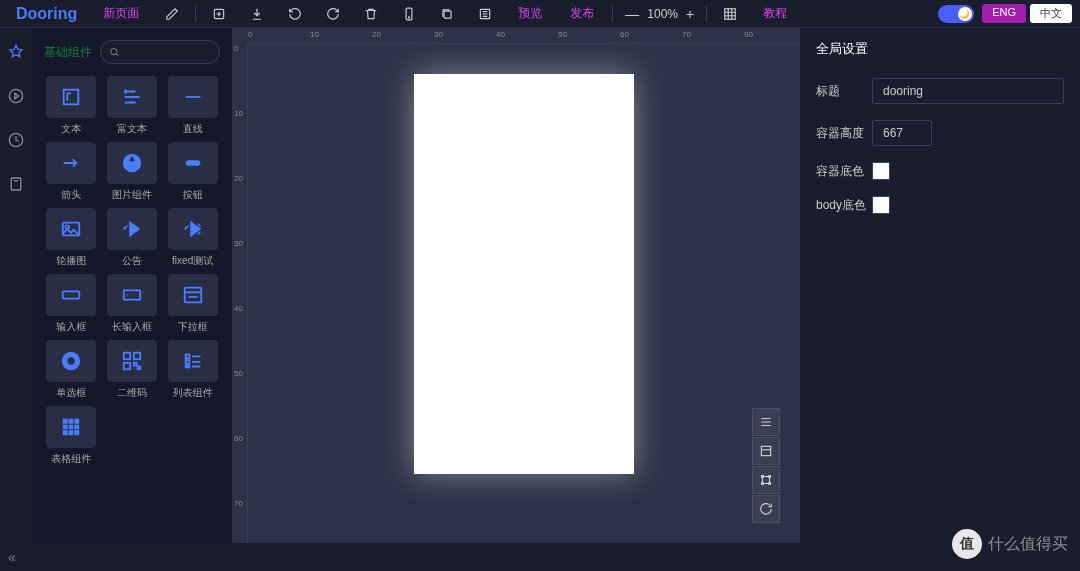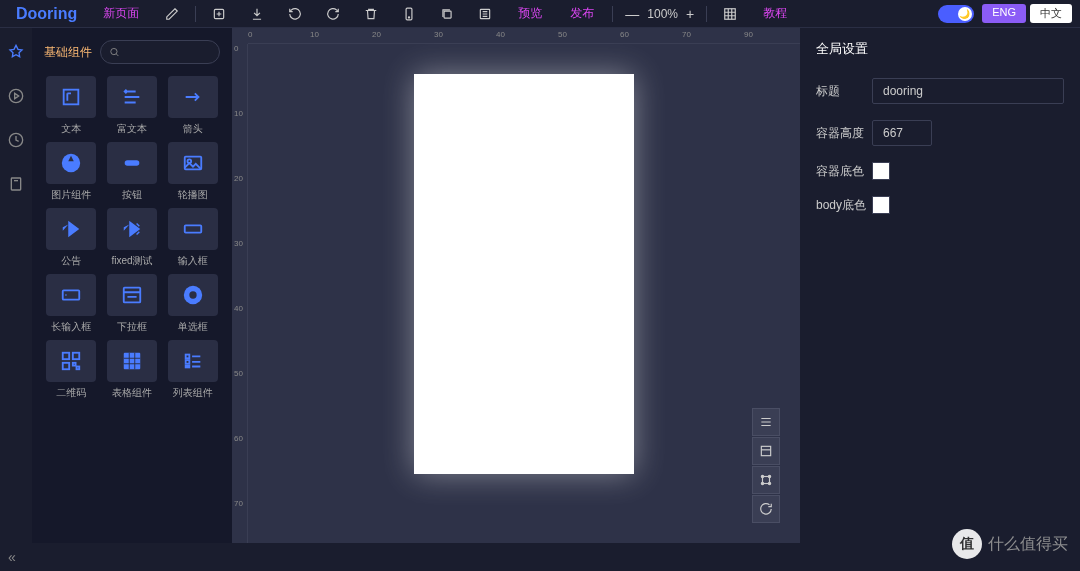--- a/index.html
+++ b/index.html
@@ -10,32 +10,32 @@
     .top-btn { color: #d946ef; font-size: 12px; padding: 0 10px; cursor: pointer; }
     .top-sep { width: 1px; height: 16px; background: #3a3e54; }
     .top-icon { color: #ccc; padding: 0 8px; cursor: pointer; display: flex; align-items: center; }
     .top-spacer { flex: 1; }
     .zoom-group { display: flex; align-items: center; gap: 4px; color: #ccc; font-size: 12px; }
     .zoom-btn { color: #ccc; cursor: pointer; padding: 0 4px; font-size: 14px; }
     .toggle-switch { width: 36px; height: 18px; background: #4a5eff; border-radius: 10px; position: relative; cursor: pointer; }
     .toggle-thumb { width: 14px; height: 14px; background: #fff; border-radius: 50%; position: absolute; top: 2px; right: 2px; display: flex; align-items: center; justify-content: center; font-size: 9px; }
     .lang-group { display: flex; gap: 4px; }
     .lang-btn { padding: 2px 10px; font-size: 11px; border-radius: 3px; cursor: pointer; }
-    .lang-eng { background: #8b5cf6; color: #fff; }
+    .lang-eng { background: #a21caf; color: #fff; }
     .lang-cn { background: #fff; color: #333; }
     
     .main { display: flex; height: 515px; }
     
     .left-rail { width: 32px; background: #1a1d2e; display: flex; flex-direction: column; align-items: center; padding-top: 12px; gap: 16px; }
     .rail-icon { color: #888; cursor: pointer; padding: 4px; }
     .rail-icon.active { color: #4a7cff; }
     
     .component-panel { width: 200px; background: #15182a; padding: 12px; overflow-y: auto; }
     .panel-header { display: flex; align-items: center; gap: 8px; margin-bottom: 12px; }
-    .panel-title { color: #fdba74; font-size: 12px; }
+    .panel-title { color: #15803d; font-size: 12px; }
     .search-box { flex: 1; background: #1a1d2e; border: 1px solid #3a3e54; border-radius: 14px; height: 24px; display: flex; align-items: center; padding: 0 8px; }
     .search-input { background: transparent; border: none; color: #ccc; font-size: 11px; width: 100%; outline: none; }
     .comp-grid { display: grid; grid-template-columns: repeat(3, 1fr); gap: 6px; }
     .comp-item { display: flex; flex-direction: column; align-items: center; gap: 4px; cursor: grab; }
     .comp-icon-box { width: 50px; height: 42px; background: #2a2e44; border-radius: 4px; display: flex; align-items: center; justify-content: center; color: #4a7cff; }
     .comp-label { color: #aaa; font-size: 10px; text-align: center; }
     
     .canvas-area { flex: 1; position: relative; background: #2e3248; overflow: hidden; }
     .ruler-h { position: absolute; top: 0; left: 16px; right: 0; height: 16px; background: #2e3248; border-bottom: 1px solid #3a3e54; }
     .ruler-v { position: absolute; top: 16px; left: 0; width: 16px; bottom: 0; background: #2e3248; border-right: 1px solid #3a3e54; }
@@ -191,20 +191,28 @@
           <div class="comp-icon-box">
             <svg width="22" height="22" viewBox="0 0 24 24" fill="none" stroke="currentColor" stroke-width="2">
               <path d="M4 6h12M4 12h16M4 18h12M6 4l-2 2 2 2"></path>
             </svg>
           </div>
           <span class="comp-label">富文本</span>
         </div>
         <div class="comp-item">
           <div class="comp-icon-box">
             <svg width="22" height="22" viewBox="0 0 24 24" fill="none" stroke="currentColor" stroke-width="2">
+              <path d="M4 12h16"></path>
+            </svg>
+          </div>
+          <span class="comp-label">直线</span>
+        </div>
+        <div class="comp-item">
+          <div class="comp-icon-box">
+            <svg width="22" height="22" viewBox="0 0 24 24" fill="none" stroke="currentColor" stroke-width="2">
               <path d="M4 12h14M14 8l4 4-4 4"></path>
             </svg>
           </div>
           <span class="comp-label">箭头</span>
         </div>
         <div class="comp-item">
           <div class="comp-icon-box">
             <svg width="22" height="22" viewBox="0 0 24 24" fill="currentColor">
               <circle cx="12" cy="12" r="10"></circle>
               <path d="M12 4l3 6h-6z" fill="#2a2e44"></path>
@@ -289,37 +297,37 @@
               <rect x="14" y="3" width="7" height="7"></rect>
               <rect x="3" y="14" width="7" height="7"></rect>
               <rect x="14" y="14" width="3" height="3"></rect>
               <rect x="18" y="18" width="3" height="3"></rect>
             </svg>
           </div>
           <span class="comp-label">二维码</span>
         </div>
         <div class="comp-item">
           <div class="comp-icon-box">
-            <svg width="22" height="22" viewBox="0 0 24 24" fill="currentColor">
-              <rect x="3" y="3" width="18" height="18" rx="1"></rect>
-              <path d="M3 9h18M9 3v18M15 3v18M3 15h18" stroke="#2a2e44" stroke-width="1"></path>
-            </svg>
-          </div>
-          <span class="comp-label">表格组件</span>
-        </div>
-        <div class="comp-item">
-          <div class="comp-icon-box">
             <svg width="22" height="22" viewBox="0 0 24 24" fill="none" stroke="currentColor" stroke-width="2">
               <rect x="4" y="5" width="4" height="4"></rect>
               <rect x="4" y="11" width="4" height="4"></rect>
               <rect x="4" y="17" width="4" height="2"></rect>
               <path d="M11 7h9M11 13h9M11 18h9"></path>
             </svg>
           </div>
           <span class="comp-label">列表组件</span>
+        </div>
+        <div class="comp-item">
+          <div class="comp-icon-box">
+            <svg width="22" height="22" viewBox="0 0 24 24" fill="currentColor">
+              <rect x="3" y="3" width="18" height="18" rx="1"></rect>
+              <path d="M3 9h18M9 3v18M15 3v18M3 15h18" stroke="#2a2e44" stroke-width="1"></path>
+            </svg>
+          </div>
+          <span class="comp-label">表格组件</span>
         </div>
       </div>
   </div>
 
   <div class="canvas-area">
     <div class="ruler-corner"></div>
     <div class="ruler-h" id="ruler-h">
         <span class="ruler-mark-h" style="left: 0px;">0</span>
         <span class="ruler-mark-h" style="left: 62px;">10</span>
         <span class="ruler-mark-h" style="left: 124px;">20</span>

